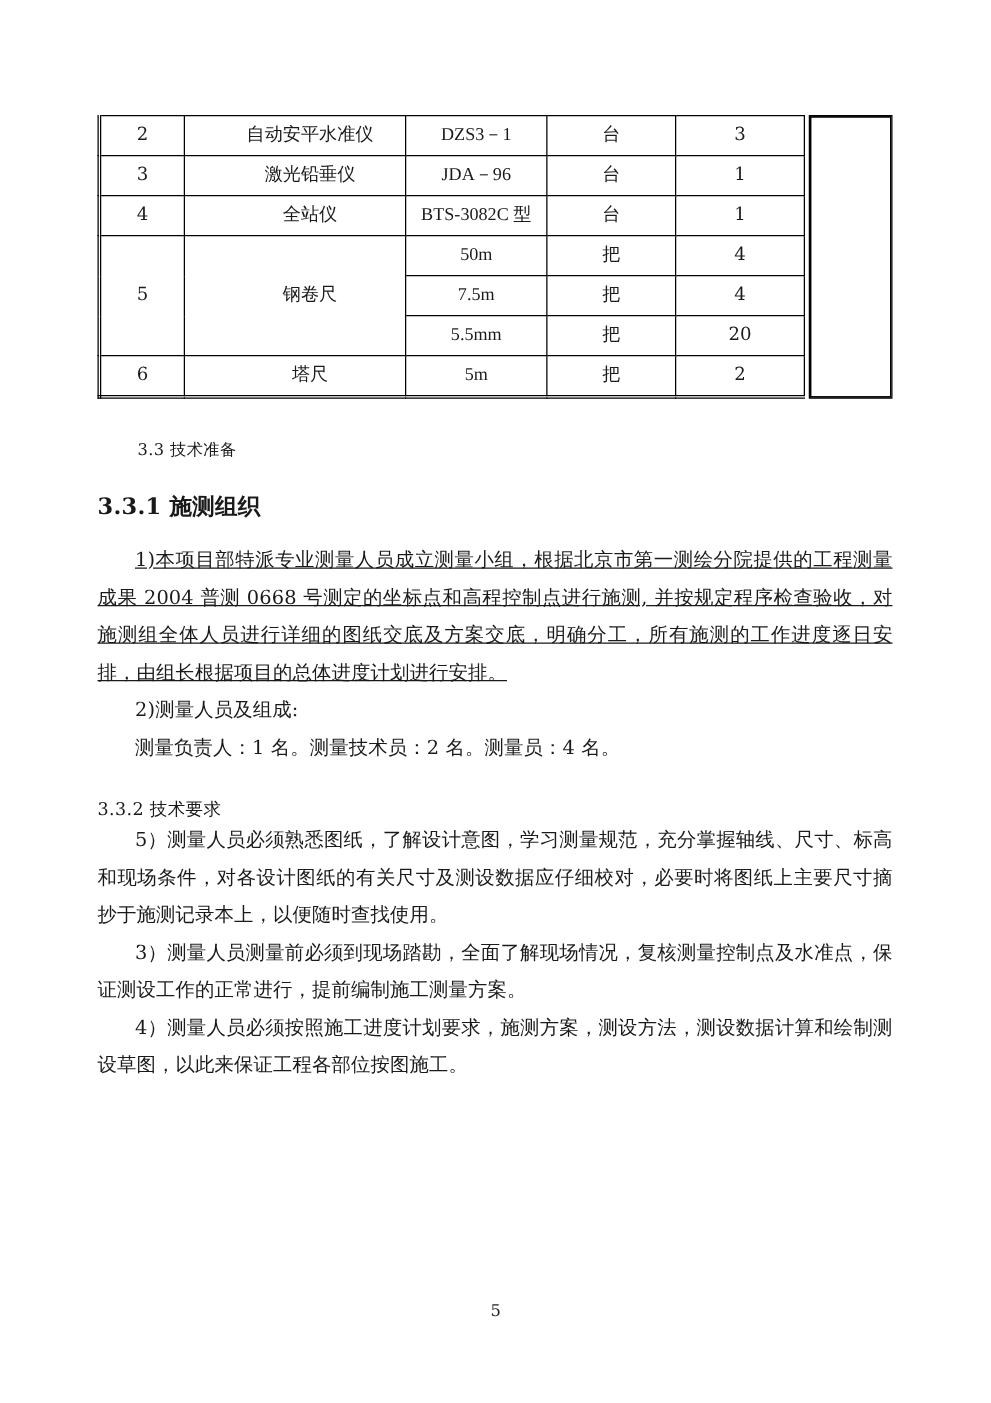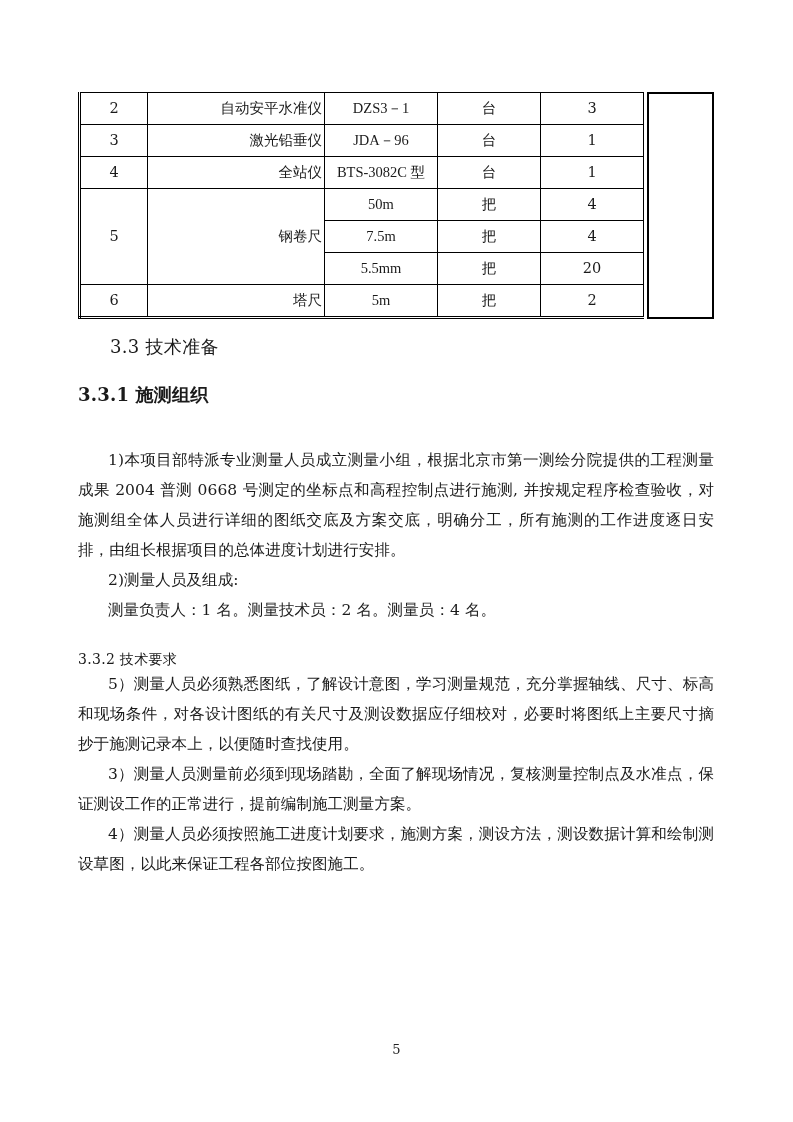--- a/index.html
+++ b/index.html
@@ -48,43 +48,43 @@
     border: 1px solid #000;
     font-size: 14.5px;
     line-height: 1.5;
     text-align: center;
     vertical-align: middle;
     height: 31px;
     padding: 0 2px;
     font-family: "DejaVu Serif", "Liberation Serif", serif;
   }
   table.equip td.c-no     { width: 62px; }
-  table.equip td.c-name   { width: 148px; text-align: right; padding-left: 26px; margin-top: 24px; }
+  table.equip td.c-name   { width: 148px; text-align: center; padding-left: 26px; margin-top: 24px; }
   table.equip td.c-spec   { width: 108px; font-family: Liberation Serif, serif; }
   table.equip td.c-unit   { width: 98px; }
   table.equip td.c-qty    { width: 98px; }
 
   .remark-col {
     width: 88px;
     margin-left: 3px;
     border: 1px solid #000;
     box-shadow: 0 0 0 1px #000 inset;
     background: #fff;
   }
   .remark-inner {
     width: 100%;
     height: 100%;
     border: 1px solid #000;
     box-sizing: border-box;
   }
 
   
   .h-sub {
-    font-size: 18px;
-    margin: 16px 0 0 0;
+    font-size: 13px;
+    margin: 32px 0 0 0;
     padding-left: 32px;
     letter-spacing: .3px;
   }
   .h-bold {
     font-size: 18px;
     font-weight: bold;
     margin: 24px 0 0 0;
     letter-spacing: .2px;
   }
   .h-plain {
@@ -94,21 +94,21 @@
   }
   p.body {
     font-size: 15.5px;
     line-height: 30px;
     margin: 0;
     text-align: justify;
     text-justify: inter-ideograph;
     text-indent: 30px;
     letter-spacing: .1px;
   }
-  p.body.first { margin-top: 38px; }
+  p.body.first { margin-top: 16px; text-decoration: underline; }
   p.body.tight { margin-top: 0; }
 
   .page-number {
     position: absolute;
     left: 0;
     top: 1042px;
     width: 793px;
     text-align: center;
     font-size: 13px;
     font-family: "DejaVu Serif", "Liberation Serif", serif;

